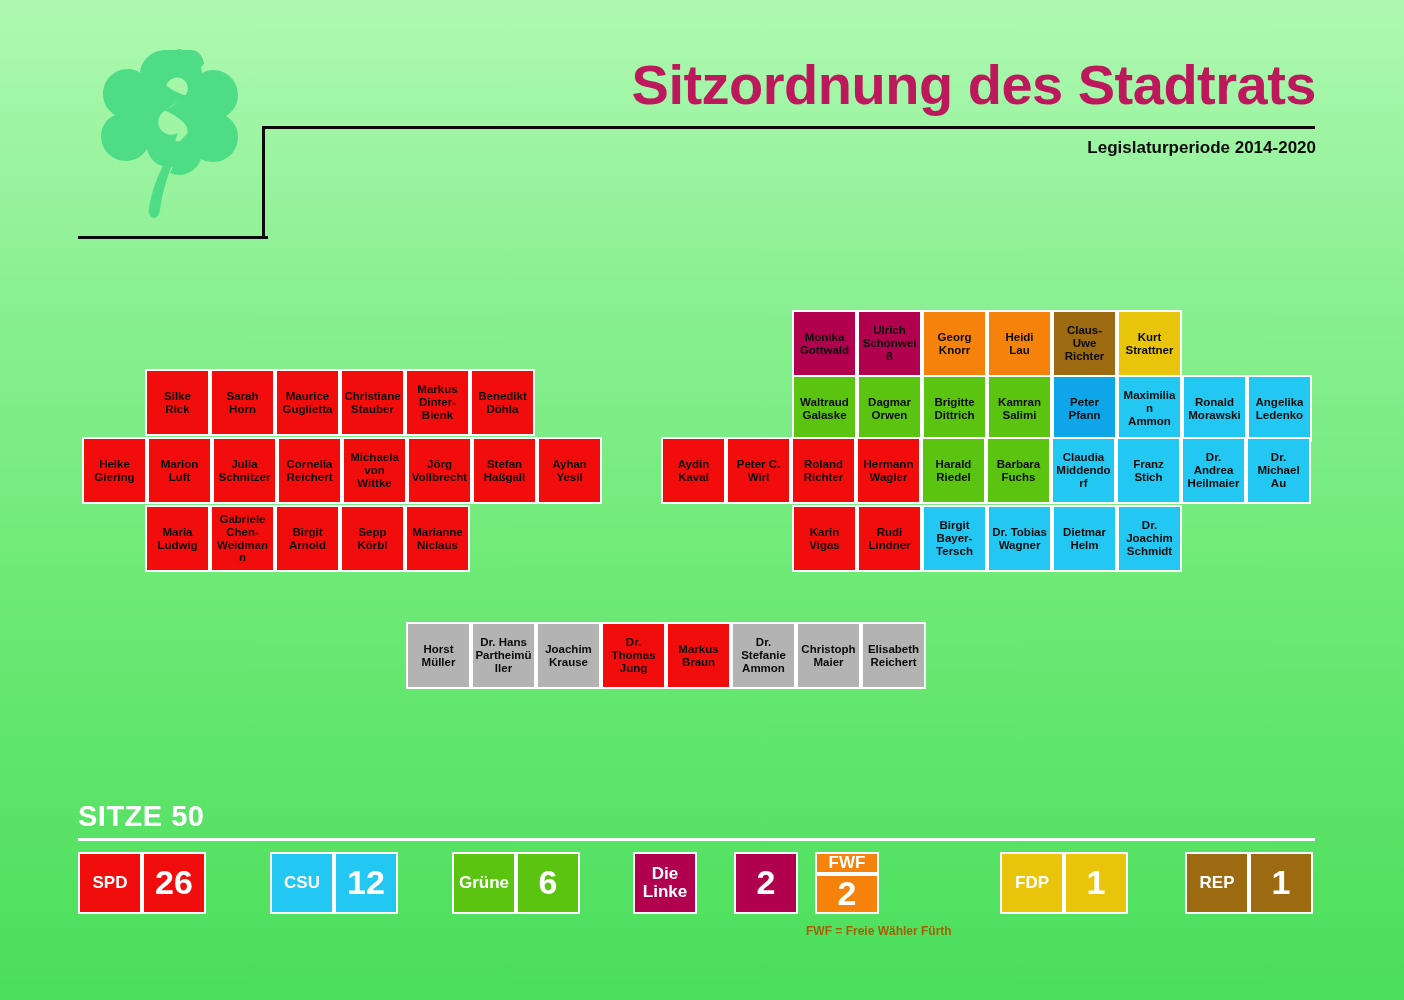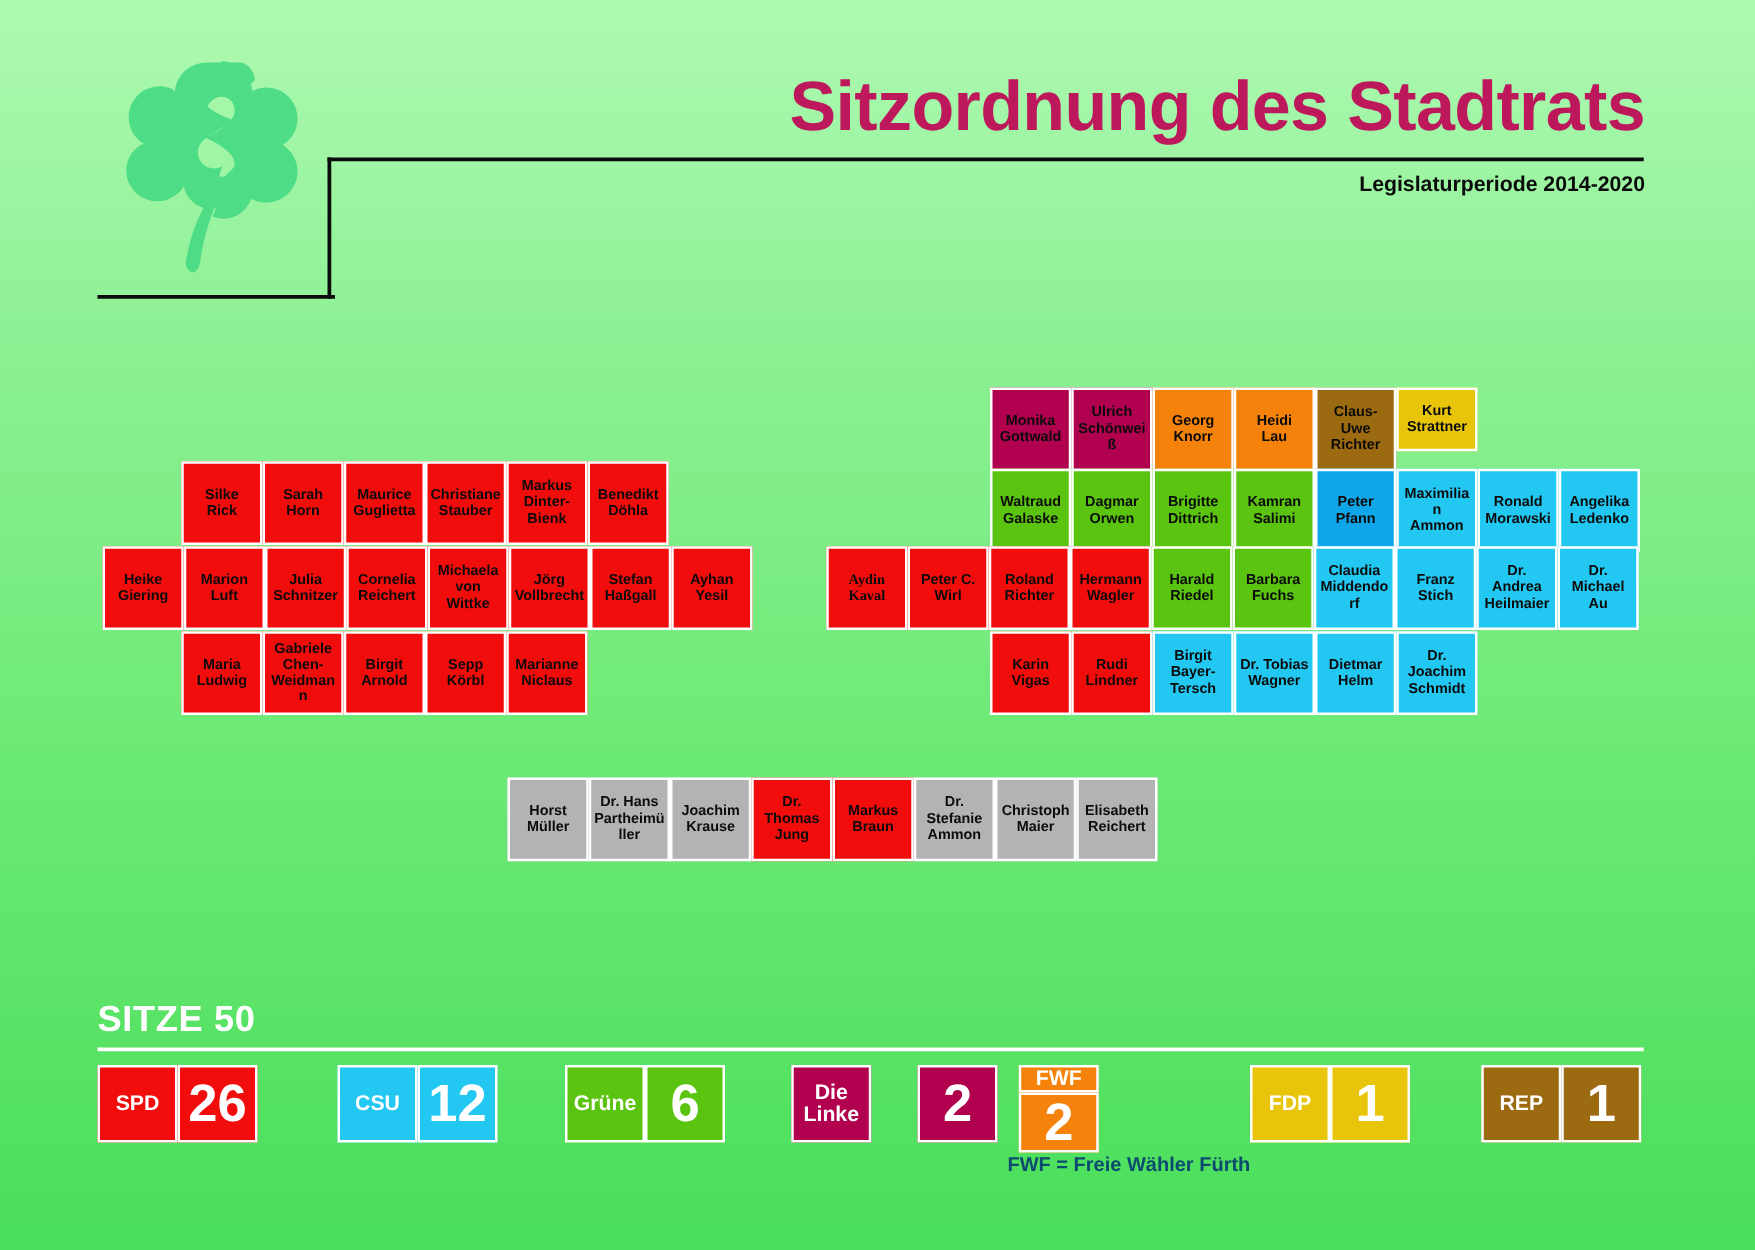--- a/index.html
+++ b/index.html
@@ -112,27 +112,27 @@
     border: 2px solid #ffffff;
     display: flex;
     align-items: center;
     justify-content: center;
     color: #ffffff;
     font-weight: bold;
     text-align: center;
     line-height: 1.05;
   }
   .legend-name { width: 64px; font-size: 17px; }
-  .legend-count { width: 64px; font-size: 42px; }
+  .legend-count { width: 64px; font-size: 34px; }
   #fwf-note {
     position: absolute;
     left: 806px; top: 924px;
-    font-size: 16px;
-    font-weight: bold;
-    color: #0c4a6e;
+    font-size: 12px;
+    font-weight: bold;
+    color: #a16207;
     white-space: nowrap;
   }
 </style>
 </head>
 <body>
 
 <div id="header">
 
   <div id="logo-wrap">
     <svg id="logo-svg" width="190" height="200" viewBox="0 0 190 200">
@@ -170,30 +170,30 @@
     <div class="seat" style="left: 145px; top: 505px; width: 65px; height: 67px; background: rgb(242, 13, 13);">Maria<br>Ludwig</div>
     <div class="seat" style="left: 210px; top: 505px; width: 65px; height: 67px; background: rgb(242, 13, 13);">Gabriele<br>Chen-<br>Weidmann</div>
     <div class="seat" style="left: 275px; top: 505px; width: 65px; height: 67px; background: rgb(242, 13, 13);">Birgit<br>Arnold</div>
     <div class="seat" style="left: 340px; top: 505px; width: 65px; height: 67px; background: rgb(242, 13, 13);">Sepp<br>Körbl</div>
     <div class="seat" style="left: 405px; top: 505px; width: 65px; height: 67px; background: rgb(242, 13, 13);">Marianne<br>Niclaus</div>
     <div class="seat" style="left: 792px; top: 310px; width: 65px; height: 67px; background: rgb(176, 0, 78);">Monika<br>Gottwald</div>
     <div class="seat" style="left: 857px; top: 310px; width: 65px; height: 67px; background: rgb(176, 0, 78);">Ulrich<br>Schönweiß</div>
     <div class="seat" style="left: 922px; top: 310px; width: 65px; height: 67px; background: rgb(245, 130, 10);">Georg<br>Knorr</div>
     <div class="seat" style="left: 987px; top: 310px; width: 65px; height: 67px; background: rgb(245, 130, 10);">Heidi<br>Lau</div>
     <div class="seat" style="left: 1052px; top: 310px; width: 65px; height: 67px; background: rgb(156, 106, 16);">Claus-Uwe<br>Richter</div>
-    <div class="seat" style="left: 1117px; top: 310px; width: 65px; height: 51px; background: rgb(232, 197, 10);">Kurt<br>Strattner</div>
+    <div class="seat" style="left: 1117px; top: 310px; width: 65px; height: 67px; background: rgb(232, 197, 10);">Kurt<br>Strattner</div>
     <div class="seat" style="left: 792px; top: 375px; width: 65px; height: 67px; background: rgb(91, 196, 17);">Waltraud<br>Galaske</div>
     <div class="seat" style="left: 857px; top: 375px; width: 65px; height: 67px; background: rgb(91, 196, 17);">Dagmar<br>Orwen</div>
     <div class="seat" style="left: 922px; top: 375px; width: 65px; height: 67px; background: rgb(91, 196, 17);">Brigitte<br>Dittrich</div>
     <div class="seat" style="left: 987px; top: 375px; width: 65px; height: 67px; background: rgb(91, 196, 17);">Kamran<br>Salimi</div>
     <div class="seat" style="left: 1052px; top: 375px; width: 65px; height: 67px; background: #0ea5e9;">Peter<br>Pfann</div>
     <div class="seat" style="left: 1117px; top: 375px; width: 65px; height: 67px; background: rgb(34, 199, 242);">Maximilian<br>Ammon</div>
     <div class="seat" style="left: 1182px; top: 375px; width: 65px; height: 67px; background: rgb(34, 199, 242);">Ronald<br>Morawski</div>
     <div class="seat" style="left: 1247px; top: 375px; width: 65px; height: 67px; background: rgb(34, 199, 242);">Angelika<br>Ledenko</div>
-    <div class="seat" style="left: 661px; top: 437px; width: 65px; height: 67px; background: rgb(242, 13, 13); font-family: Liberation Serif, serif;">Aydin<br>Kaval</div>
+    <div class="seat" style="left: 661px; top: 437px; width: 65px; height: 67px; background: rgb(242, 13, 13);">Aydin<br>Kaval</div>
     <div class="seat" style="left: 726px; top: 437px; width: 65px; height: 67px; background: rgb(242, 13, 13);">Peter C.<br>Wirl</div>
     <div class="seat" style="left: 791px; top: 437px; width: 65px; height: 67px; background: rgb(242, 13, 13);">Roland<br>Richter</div>
     <div class="seat" style="left: 856px; top: 437px; width: 65px; height: 67px; background: rgb(242, 13, 13);">Hermann<br>Wagler</div>
     <div class="seat" style="left: 921px; top: 437px; width: 65px; height: 67px; background: rgb(91, 196, 17);">Harald<br>Riedel</div>
     <div class="seat" style="left: 986px; top: 437px; width: 65px; height: 67px; background: rgb(91, 196, 17);">Barbara<br>Fuchs</div>
     <div class="seat" style="left: 1051px; top: 437px; width: 65px; height: 67px; background: rgb(34, 199, 242);">Claudia<br>Middendorf</div>
     <div class="seat" style="left: 1116px; top: 437px; width: 65px; height: 67px; background: rgb(34, 199, 242);">Franz<br>Stich</div>
     <div class="seat" style="left: 1181px; top: 437px; width: 65px; height: 67px; background: rgb(34, 199, 242);">Dr. Andrea<br>Heilmaier</div>
     <div class="seat" style="left: 1246px; top: 437px; width: 65px; height: 67px; background: rgb(34, 199, 242);">Dr. Michael<br>Au</div>
     <div class="seat" style="left: 792px; top: 505px; width: 65px; height: 67px; background: rgb(242, 13, 13);">Karin<br>Vigas</div>

